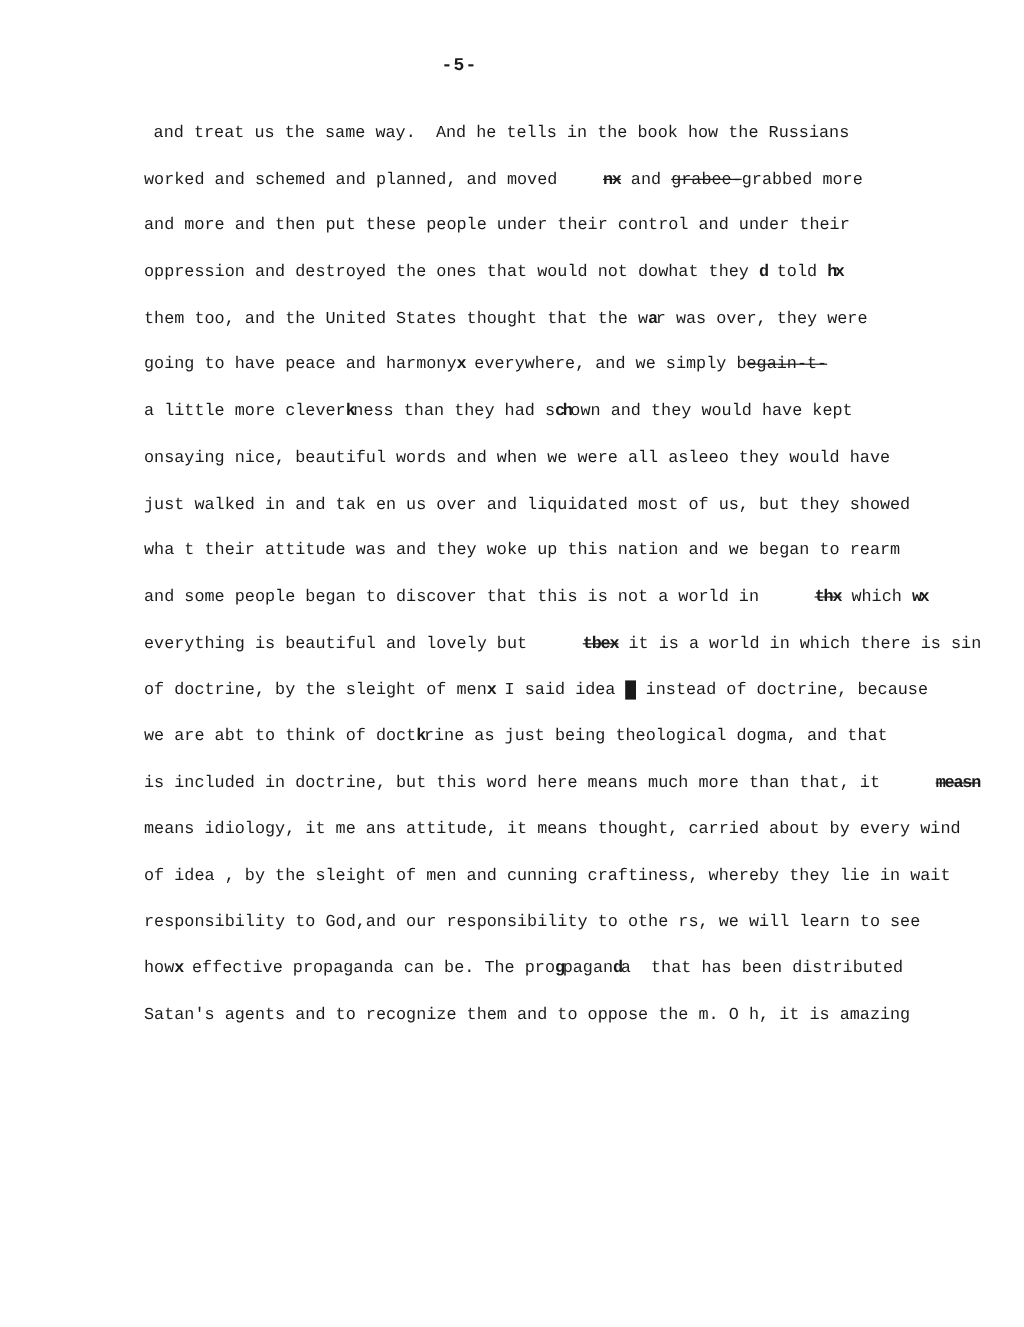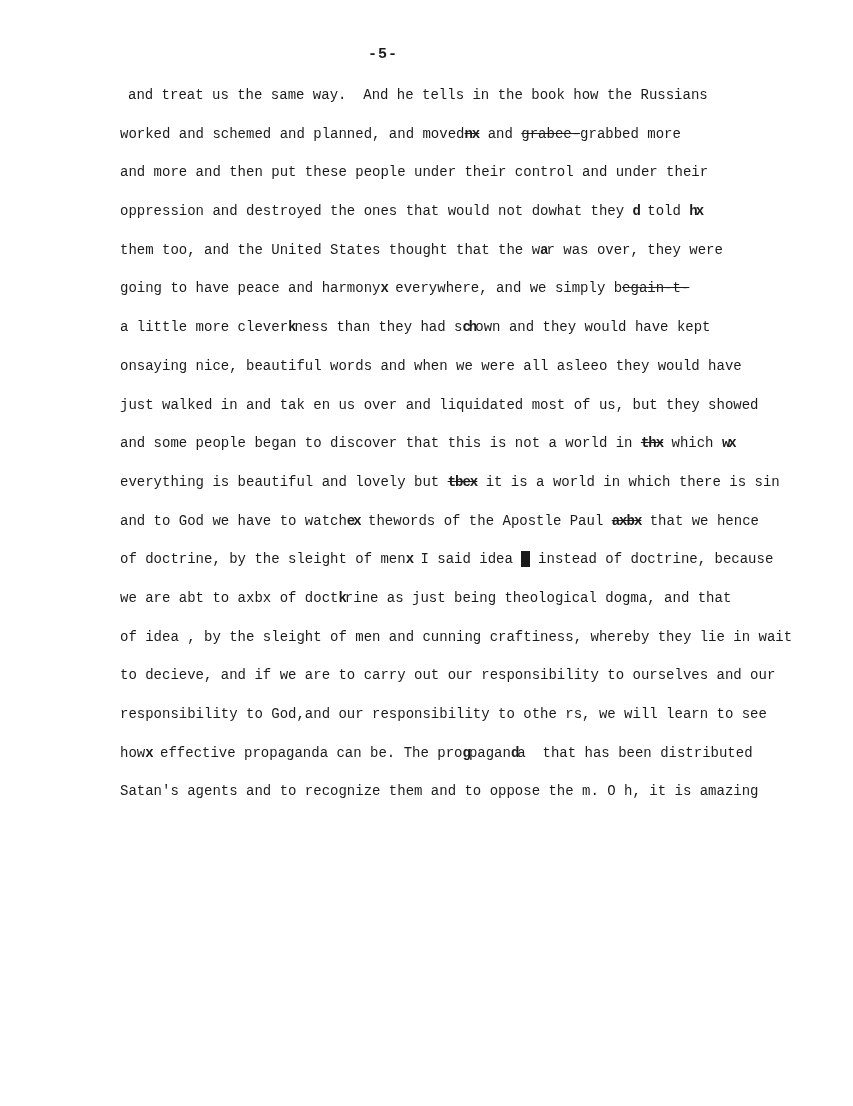--- a/index.html
+++ b/index.html
@@ -20,55 +20,56 @@
     position: absolute;
     top: 46px;
     left: 368px;
     font-size: 15px;
     font-weight: bold;
     letter-spacing: 1px;
     white-space: pre;
   }
   .page-body {
     position: absolute;
-    top: 76px;
+    top: 92px;
     left: 120px;
     width: 720px;
   }
   .line {
     height: 38.7px;
     line-height: 38.7px;
     font-size: 14px;
     white-space: pre;
   }
   .line.indent { padding-left: 8px; }
   .strike { text-decoration: line-through; }
-  .xstrike { text-decoration: line-through; font-weight: bold; letter-spacing: -1px; }
+  .xstrike { text-decoration: line-through; font-weight: bold; letter-spacing: -1px; margin-left: 38px; }
   .ov { font-weight: bold; letter-spacing: -2px; }
   .blot { background: #1a1a1a; color: #1a1a1a; }
 </style>
 </head>
 <body>
 
 <div class="page">
   <div class="page-number">-5-</div>
   <div class="page-body">
       <div class="line indent"><span>and treat us the same way.  And he tells in the book how the Russians</span></div>
       <div class="line"><span>worked and schemed and planned, and moved</span><span class="xstrike">nx</span><span> and </span><span class="strike">grabee-</span><span>grabbed more</span></div>
       <div class="line"><span>and more and then put these people under their control and under their</span></div>
       <div class="line"><span>oppression and destroyed the ones that would not dowhat they </span><span class="ov">d</span><span> told </span><span class="ov">hx</span></div>
       <div class="line"><span>them too, and the United States thought that the w</span><span class="ov">a</span><span>r was over, they were</span></div>
       <div class="line"><span>going to have peace and harmony</span><span class="ov">x</span><span> everywhere, and we simply b</span><span class="strike">egain-t-</span></div>
       <div class="line"><span>a little more clever</span><span class="ov">k</span><span>ness than they had s</span><span class="ov">ch</span><span>own and they would have kept</span></div>
       <div class="line"><span>onsaying nice, beautiful words and when we were all asleeo they would have</span></div>
       <div class="line"><span>just walked in and tak en us over and liquidated most of us, but they showed</span></div>
+      <div class="line"><span>wha t their attitude was and they woke up this nation and we began to rearm</span></div>
       <div class="line"><span>and some people began to discover that this is not a world in </span><span class="xstrike">thx</span><span> which </span><span class="ov">wx</span></div>
       <div class="line"><span>everything is beautiful and lovely but </span><span class="xstrike">tbex</span><span> it is a world in which there is sin</span></div>
-      <div class="line"><span>and to God we have to watch</span><span class="ov">ex</span><span> thewords of the Apostle Paul </span><span class="xstrike">axbx</span><span> that we hence</span></div>
       <div class="line"><span>of doctrine, by the sleight of men</span><span class="ov">x</span><span> I said idea </span><span class="blot">a</span><span> instead of doctrine, because</span></div>
-      <div class="line"><span>we are abt to axbx of doct</span><span class="ov">k</span><span>rine as just being theological dogma, and that</span></div>
+      <div class="line"><span>we are abt to think of doct</span><span class="ov">k</span><span>rine as just being theological dogma, and that</span></div>
+      <div class="line"><span>is included in doctrine, but this word here means much more than that, it </span><span class="xstrike">measn</span></div>
+      <div class="line"><span>means idiology, it me ans attitude, it means thought, carried about by every wind</span></div>
       <div class="line"><span>of idea , by the sleight of men and cunning craftiness, whereby they lie in wait</span></div>
-      <div class="line"><span>to decieve, and if we are to carry out our responsibility to ourselves and our</span></div>
       <div class="line"><span>responsibility to God,and our responsibility to othe rs, we will learn to see</span></div>
       <div class="line"><span>how</span><span class="ov">x</span><span> effective propaganda can be. The pro</span><span class="ov">g</span><span>pagan</span><span class="ov">d</span><span>a  that has been distributed</span></div>
       <div class="line"><span>Satan's agents and to recognize them and to oppose the m. O h, it is amazing</span></div>
     </div>
 </div>
 
 </body></html>

